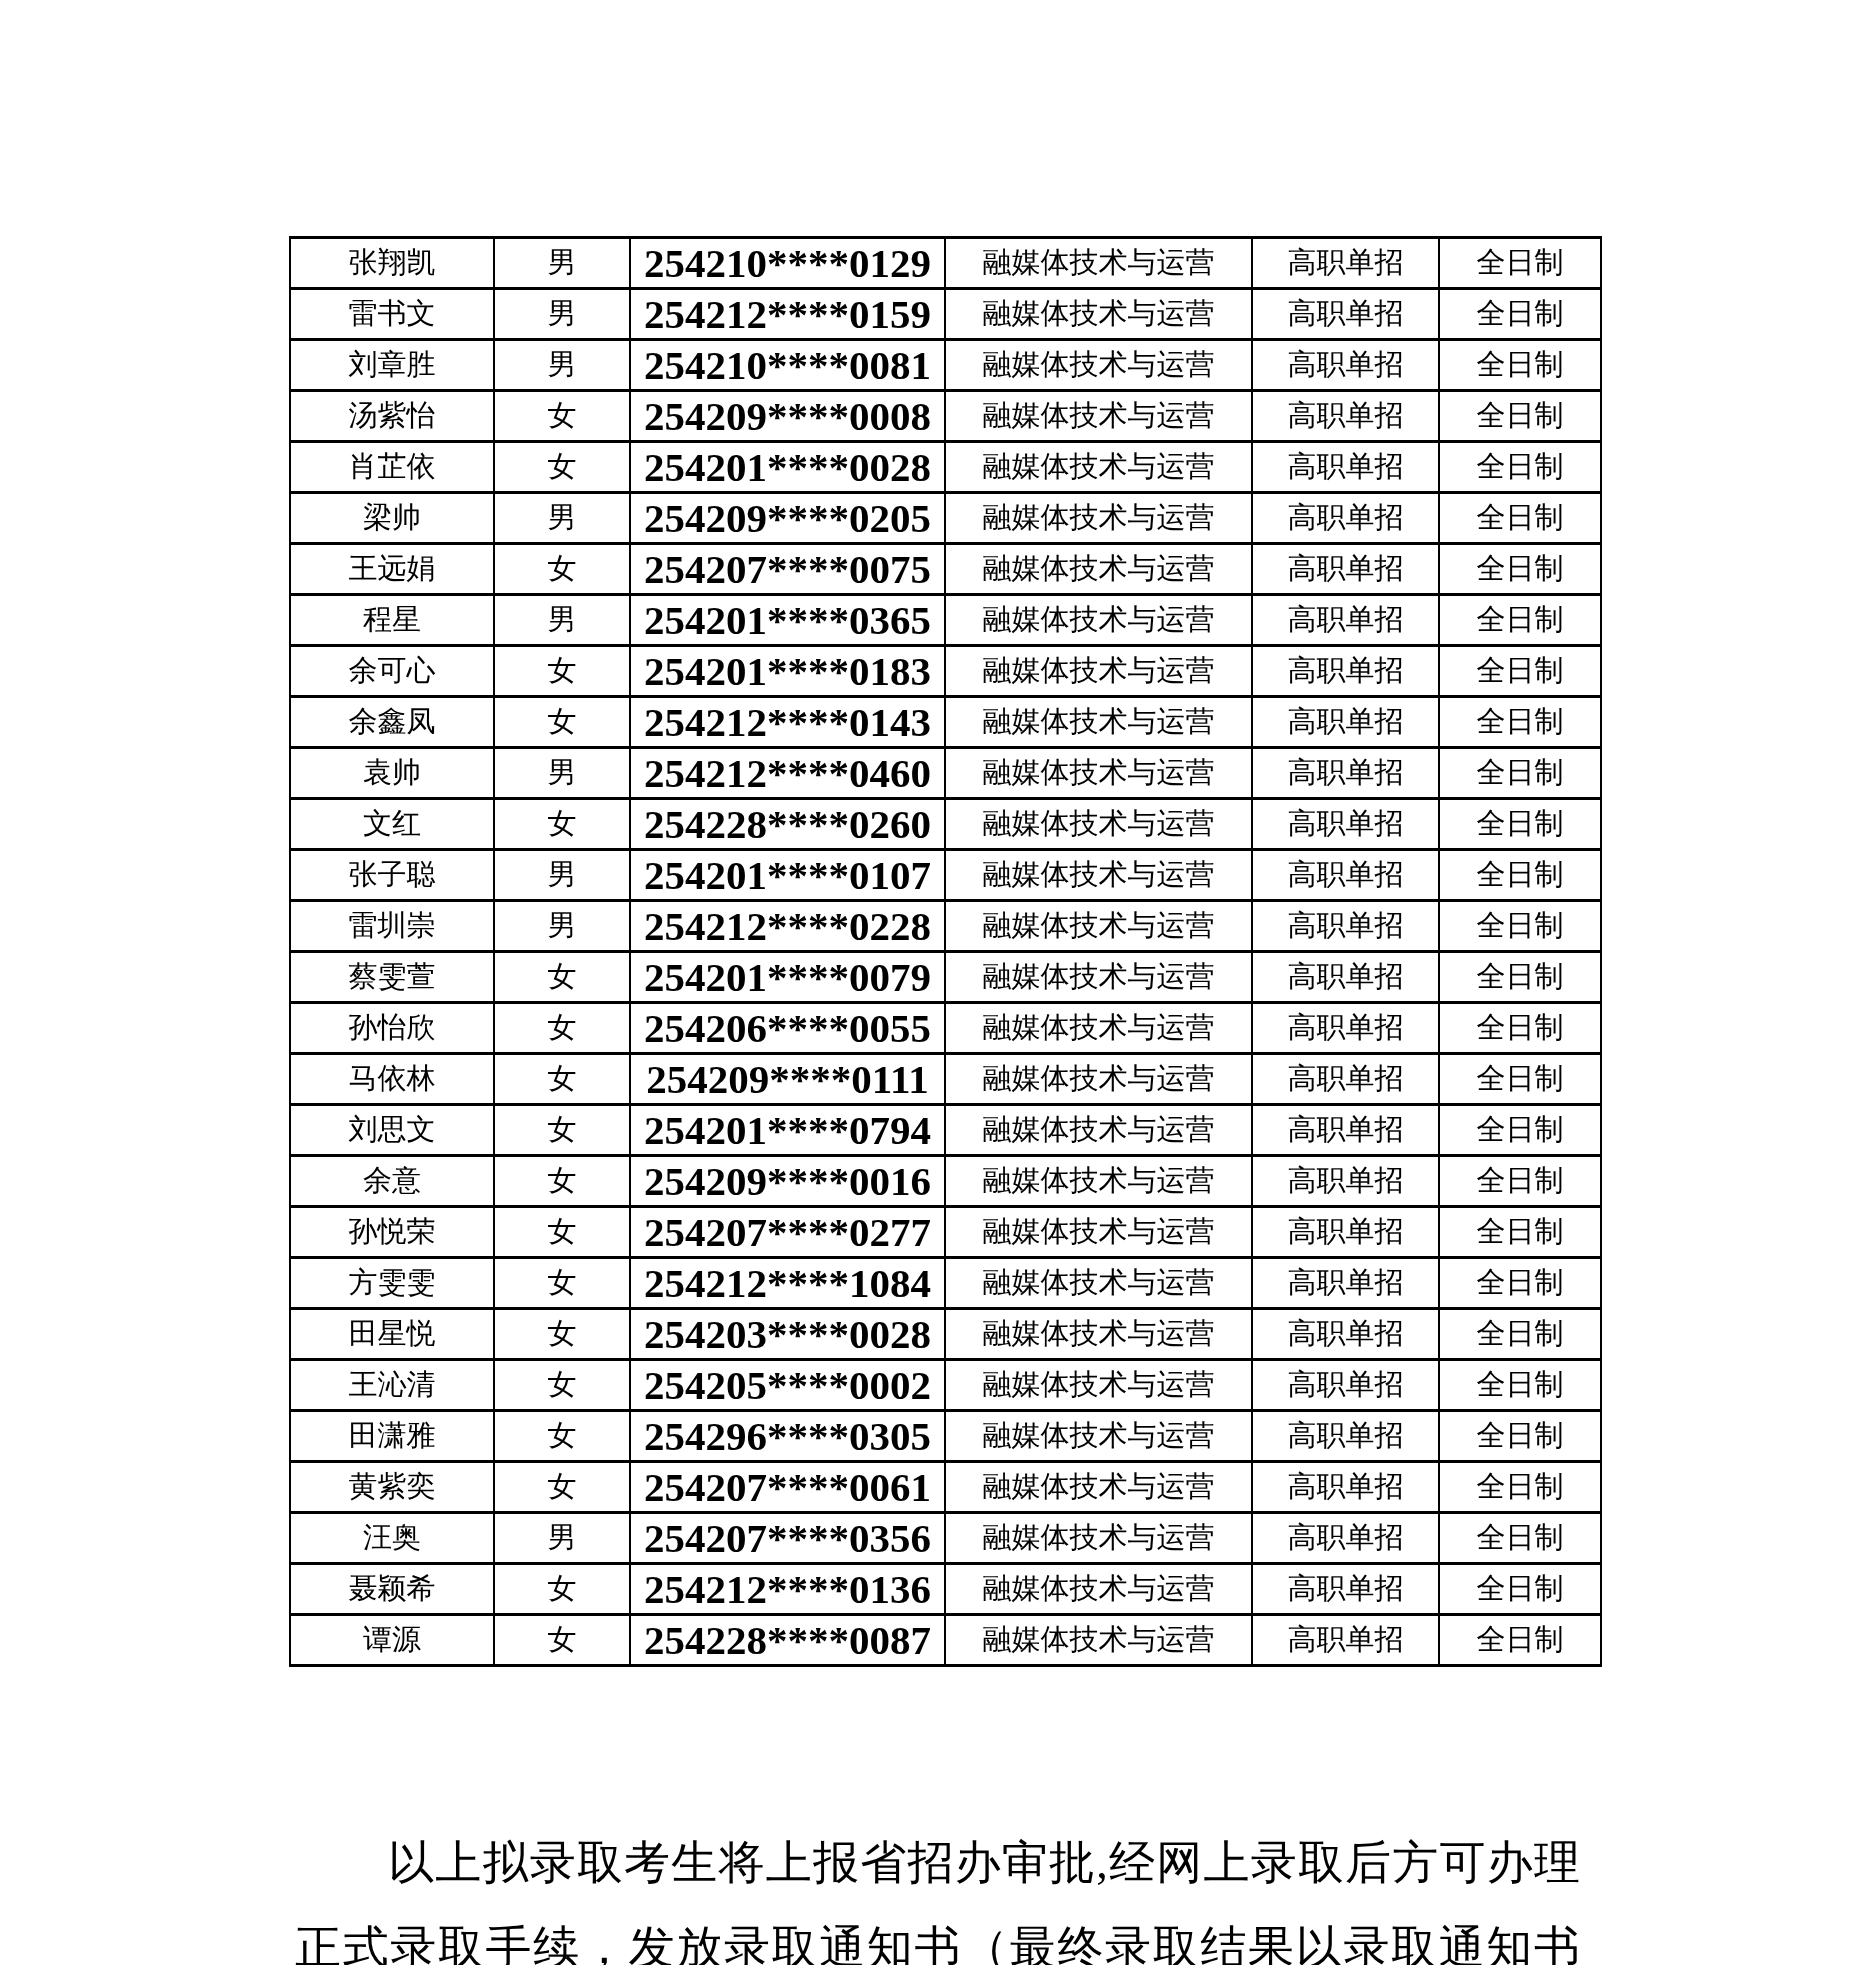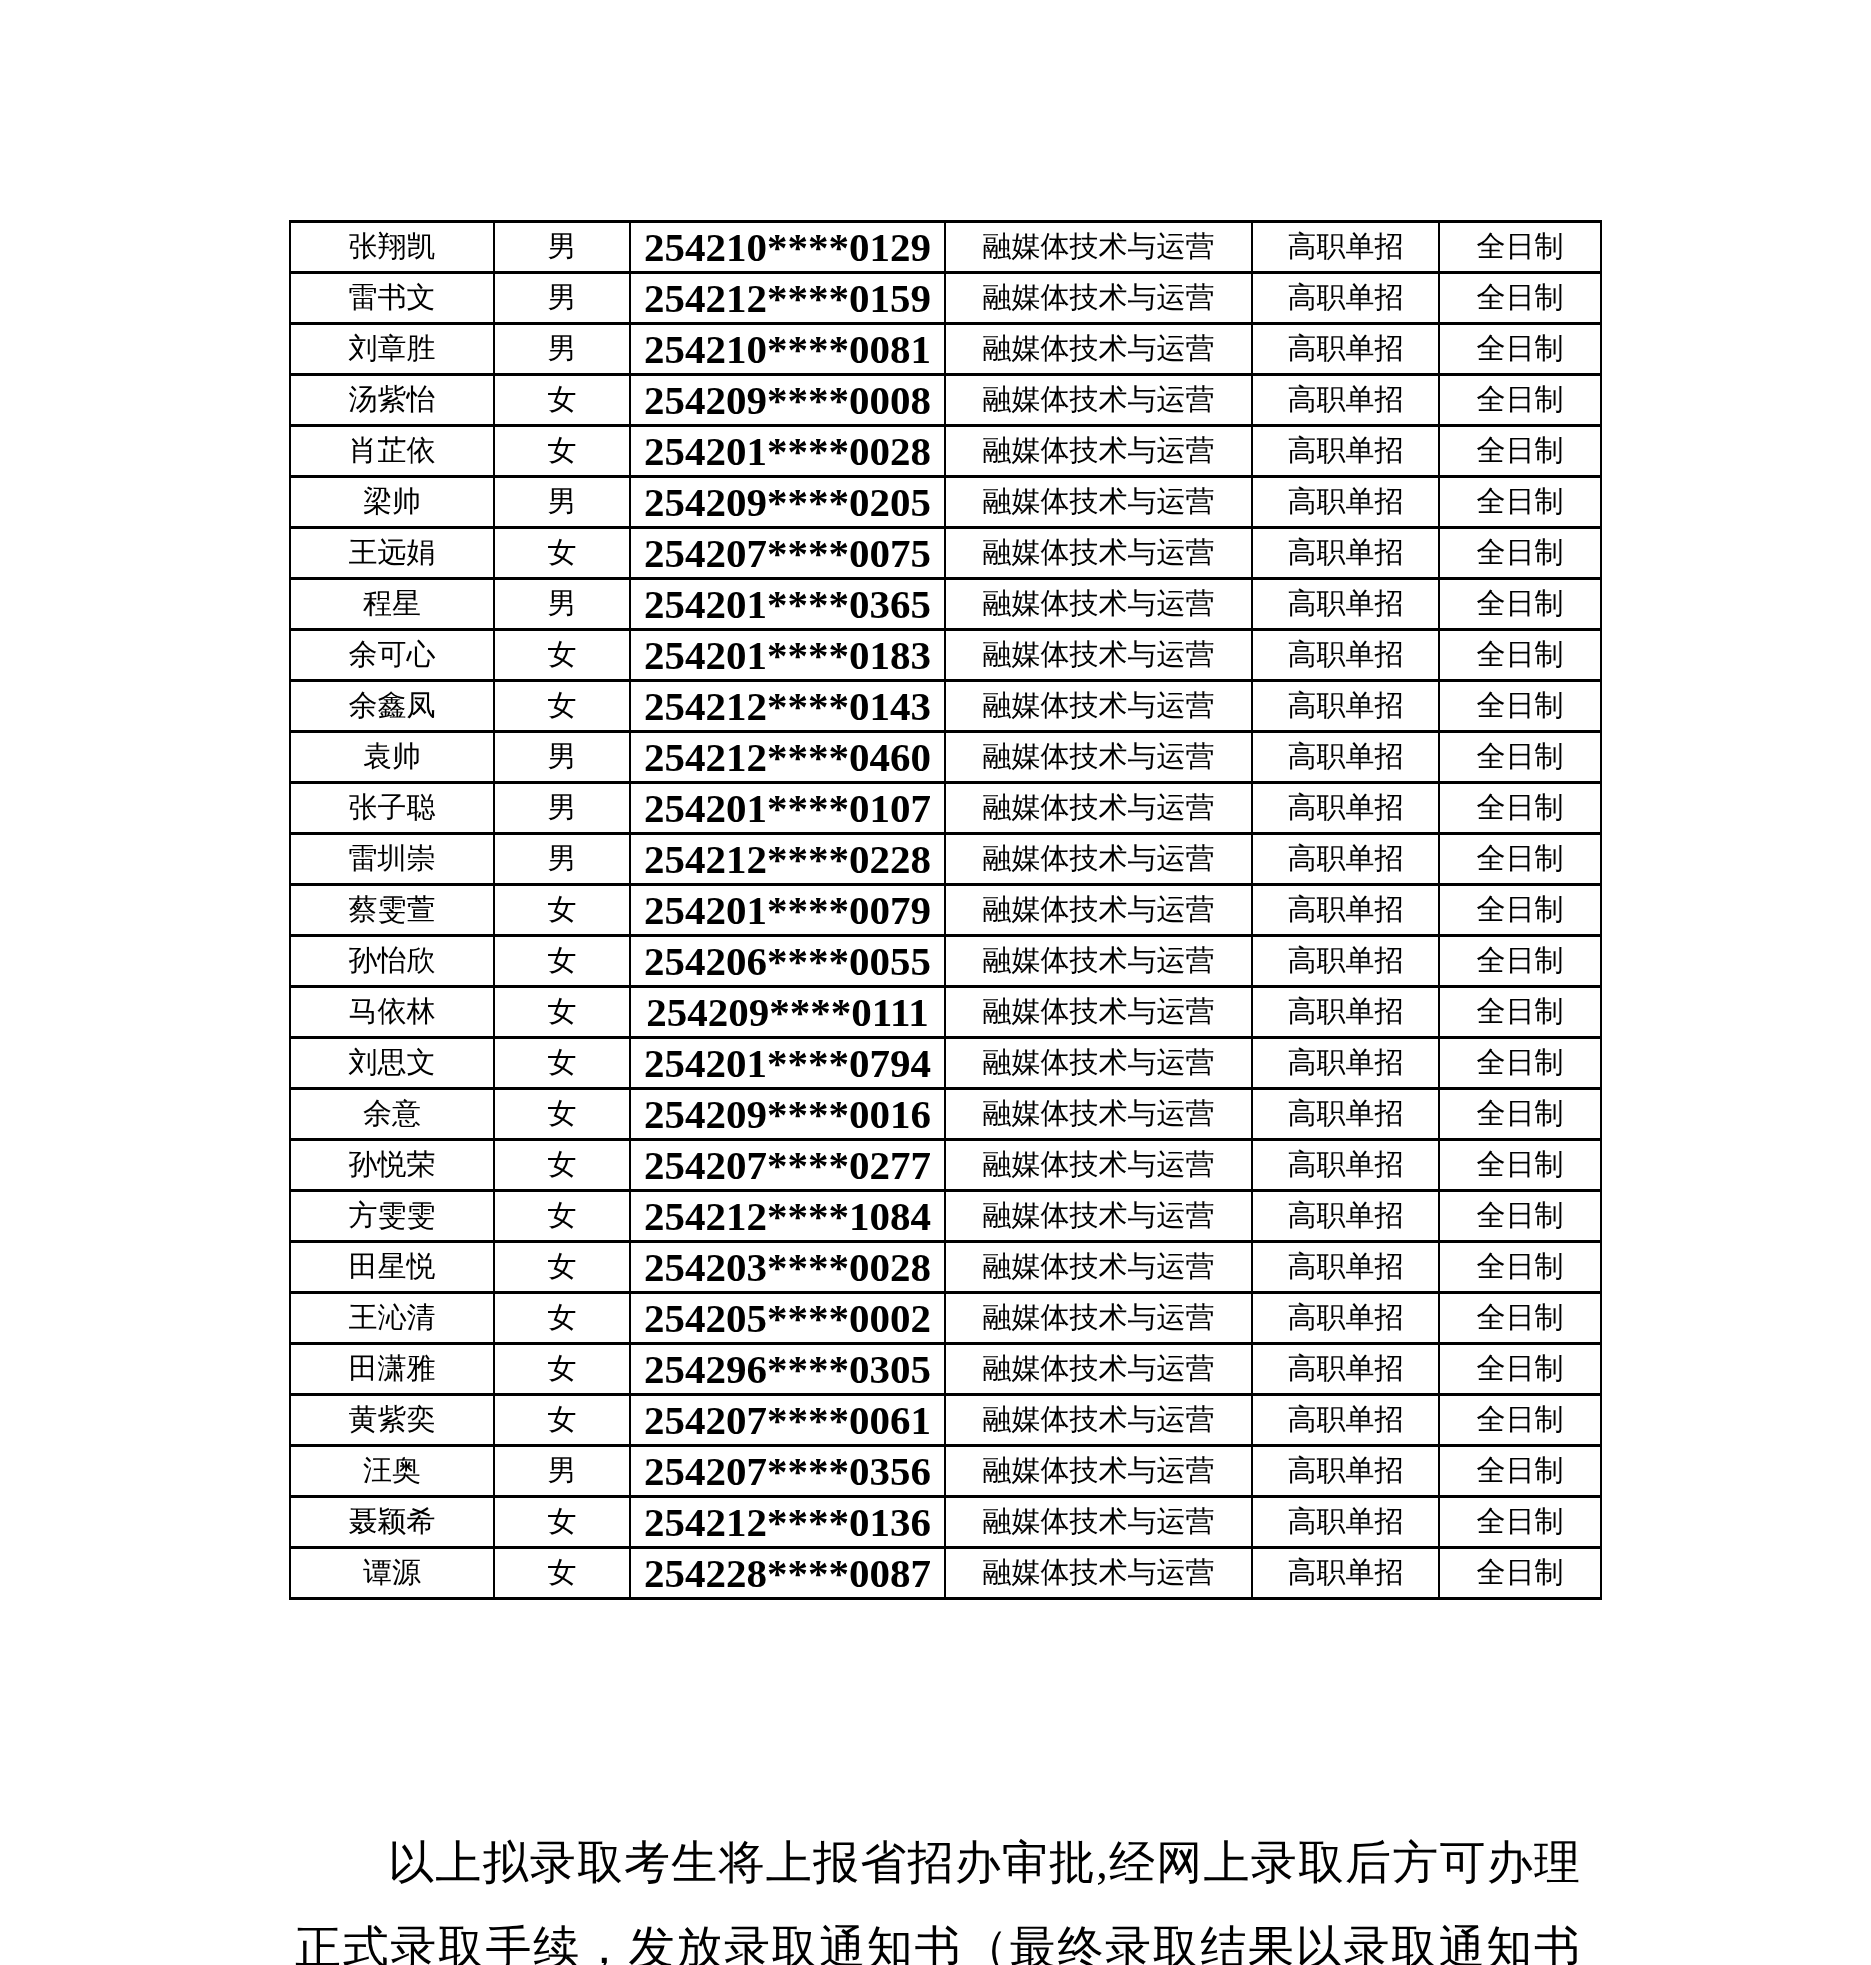--- a/index.html
+++ b/index.html
@@ -8,21 +8,21 @@
     width: 1872px;
     height: 2647px;
     background: #ffffff;
     color: #000000;
     font-family: "Liberation Serif", "DejaVu Serif", serif;
     overflow: hidden;
   }
   table.roster {
     position: absolute;
     left: 289px;
-    top: 220px;
+    top: 236px;
     width: 1310px;
     border-collapse: collapse;
     table-layout: fixed;
   }
   table.roster td {
     border: 2px solid #000;
     border-top-width: 3.5px;
     border-bottom-width: 3.5px;
     height: 44px;
     text-align: center;
@@ -143,20 +143,28 @@
   </tr>
         <tr data-name="table-row">
     <td data-name="cell-name">袁帅</td>
     <td data-name="cell-gender">男</td>
     <td data-name="cell-exam-number">254212****0460</td>
     <td data-name="cell-major">融媒体技术与运营</td>
     <td data-name="cell-admission-type">高职单招</td>
     <td data-name="cell-study-mode">全日制</td>
   </tr>
         <tr data-name="table-row">
+    <td data-name="cell-name">文红</td>
+    <td data-name="cell-gender">女</td>
+    <td data-name="cell-exam-number">254228****0260</td>
+    <td data-name="cell-major">融媒体技术与运营</td>
+    <td data-name="cell-admission-type">高职单招</td>
+    <td data-name="cell-study-mode">全日制</td>
+  </tr>
+        <tr data-name="table-row">
     <td data-name="cell-name">张子聪</td>
     <td data-name="cell-gender">男</td>
     <td data-name="cell-exam-number">254201****0107</td>
     <td data-name="cell-major">融媒体技术与运营</td>
     <td data-name="cell-admission-type">高职单招</td>
     <td data-name="cell-study-mode">全日制</td>
   </tr>
         <tr data-name="table-row">
     <td data-name="cell-name">雷圳崇</td>
     <td data-name="cell-gender">男</td>

